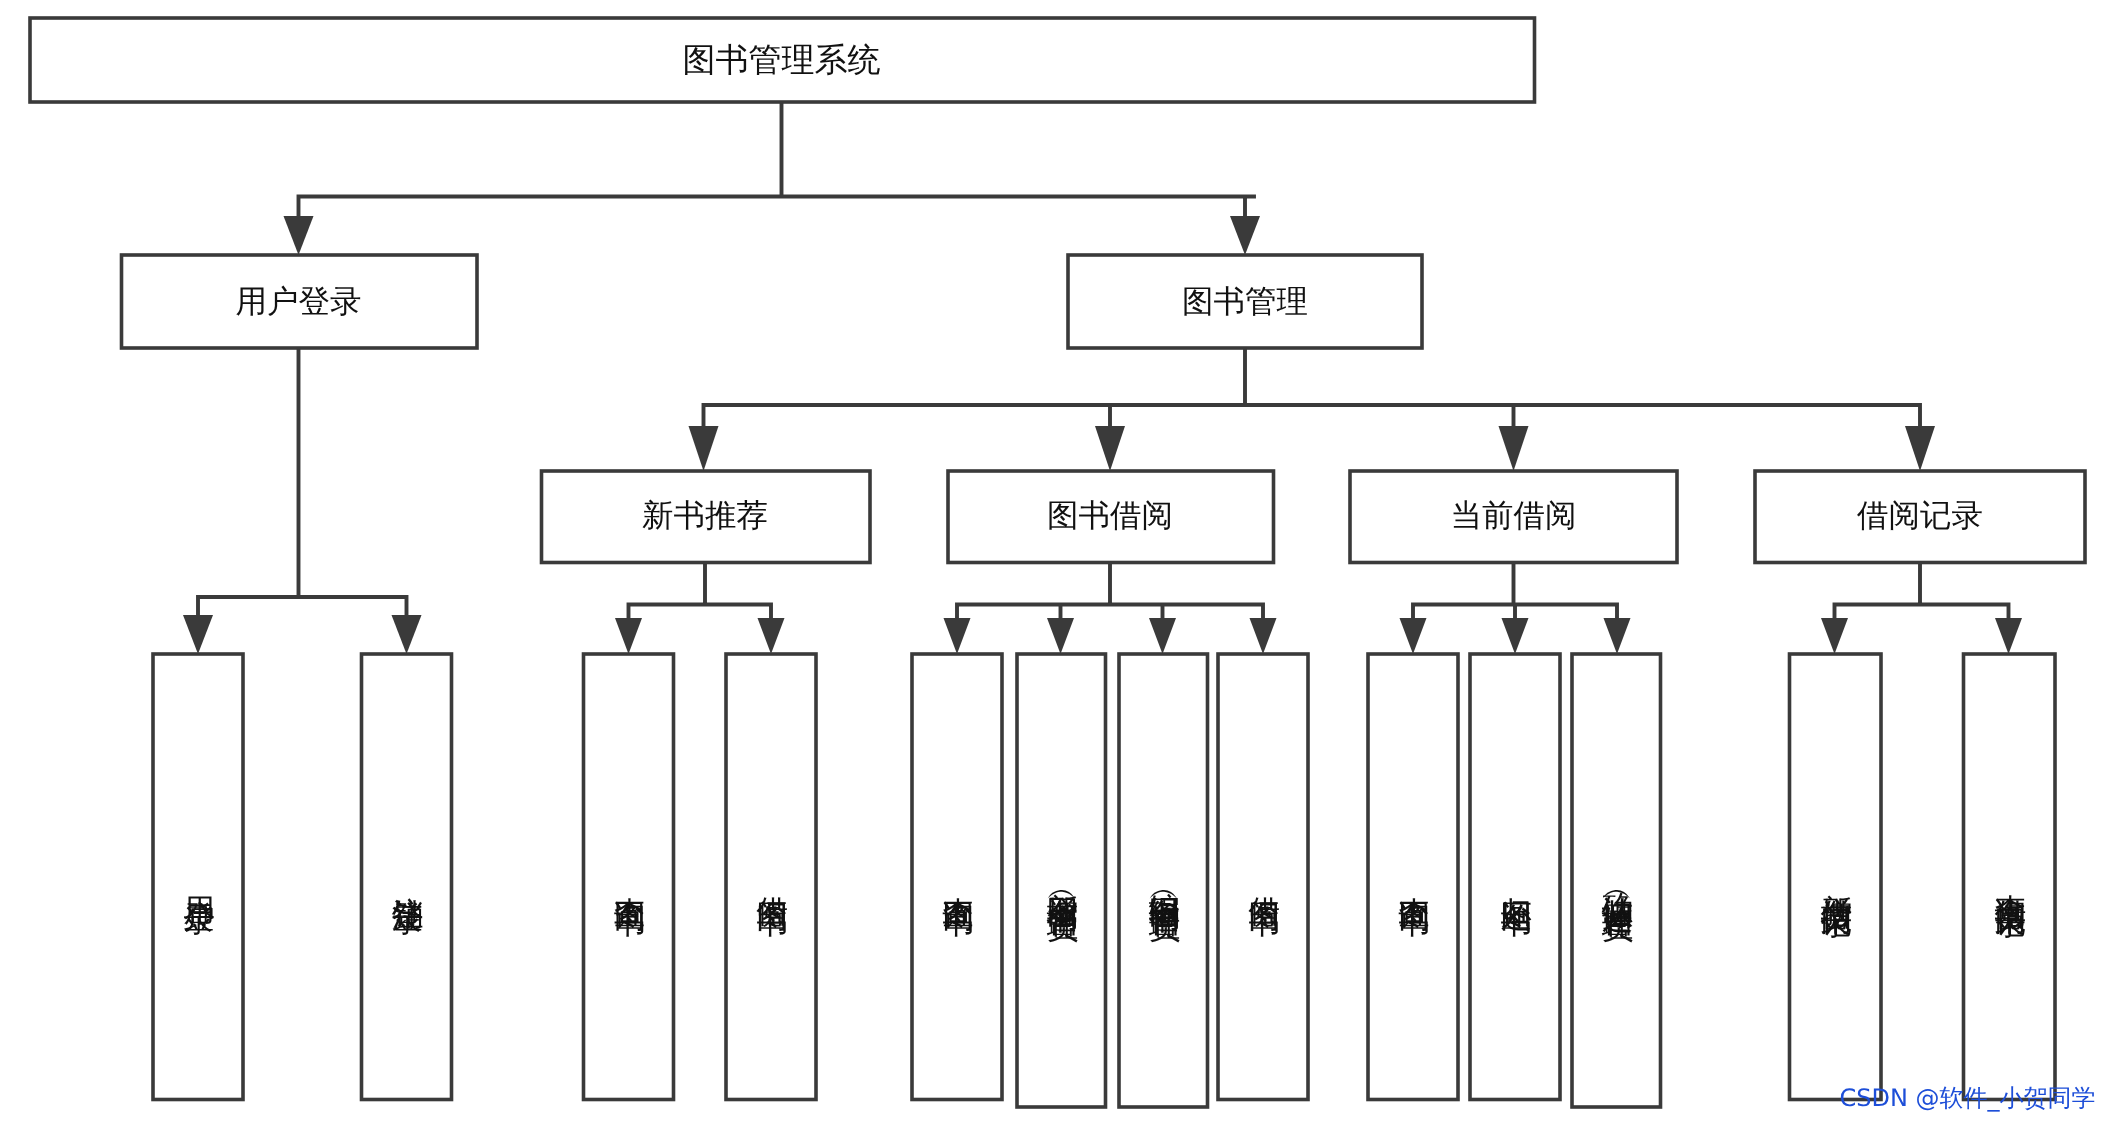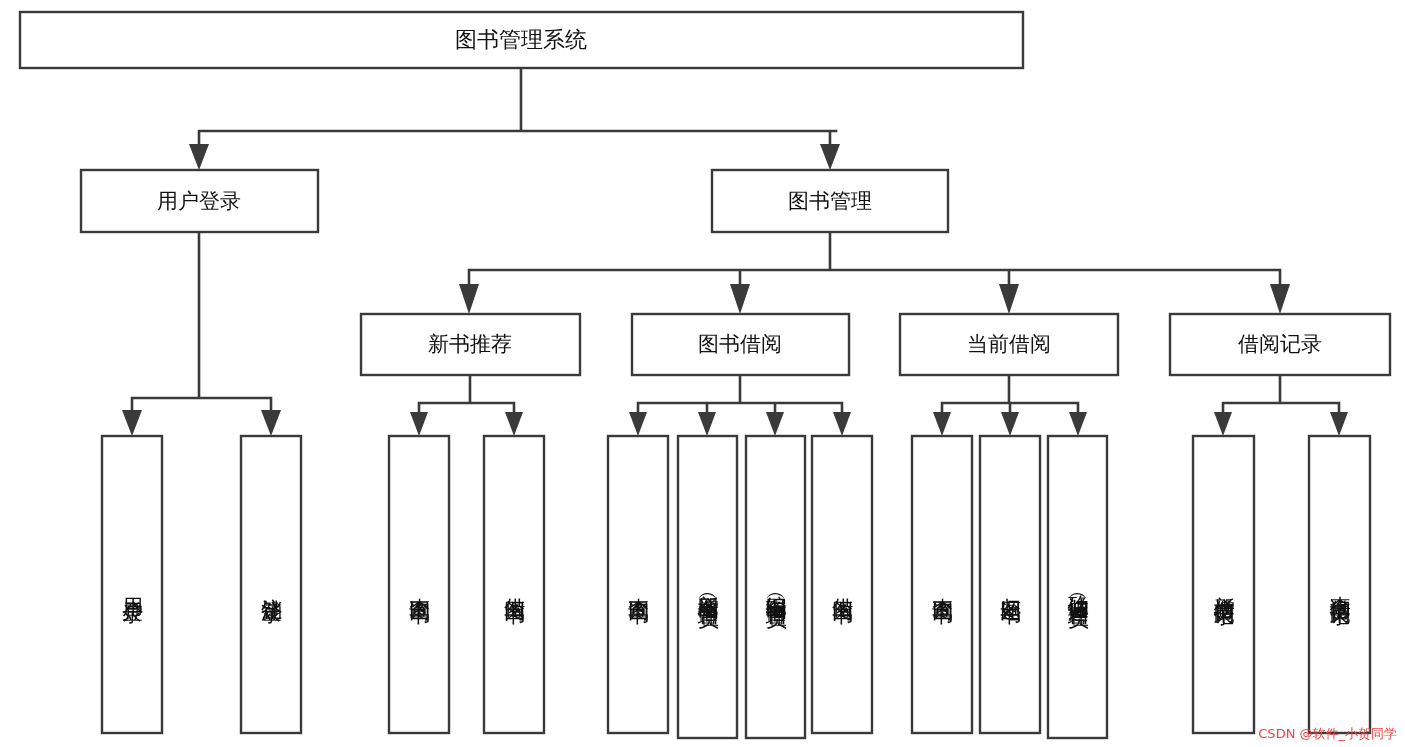--- a/index.html
+++ b/index.html
@@ -69,22 +69,22 @@
     letter-spacing: 2px;
     color: #111111;
     white-space: nowrap;
     text-align: center;
   }
   .watermark {
     position: absolute;
     right: 8px;
     bottom: 4px;
     font-family: "DejaVu Sans", "Liberation Sans", sans-serif;
-    font-size: 13px;
-    color: #ef4444;
+    font-size: 16px;
+    color: #1d4ed8;
     white-space: nowrap;
     user-select: none;
   }
 </style>
 </head>
 <body>
 
 <div id="diagram-root">
 
   <svg id="diagram-svg" viewBox="0 0 1405 747">

